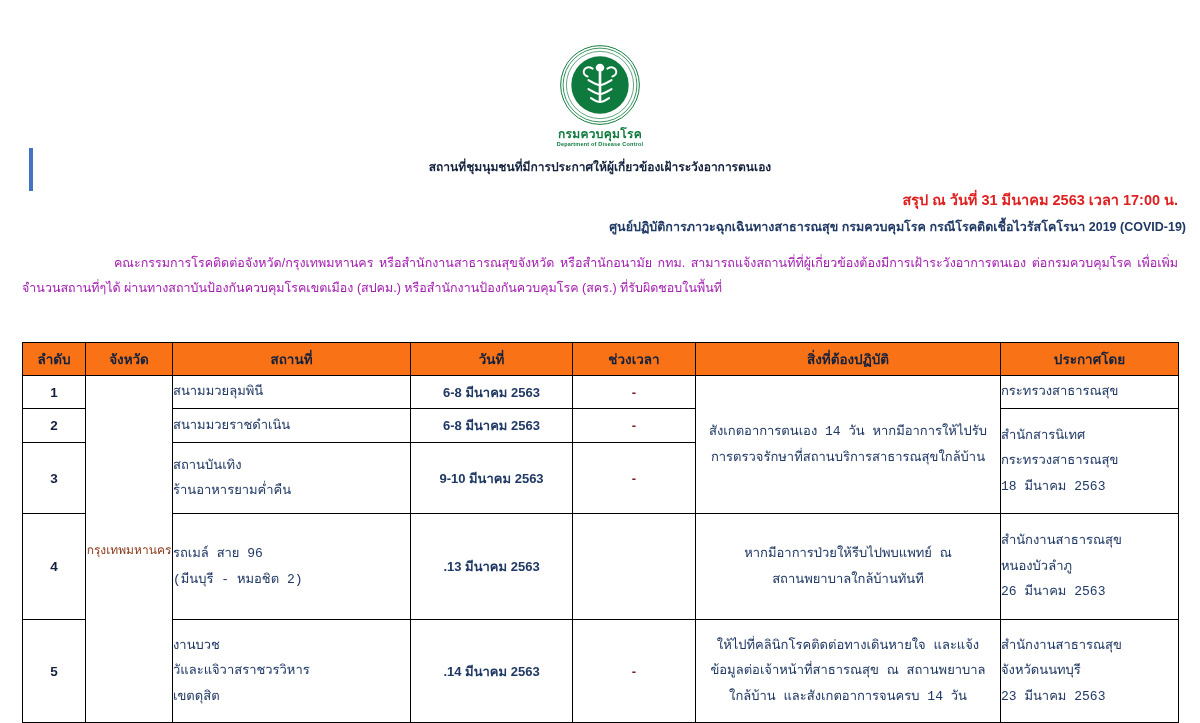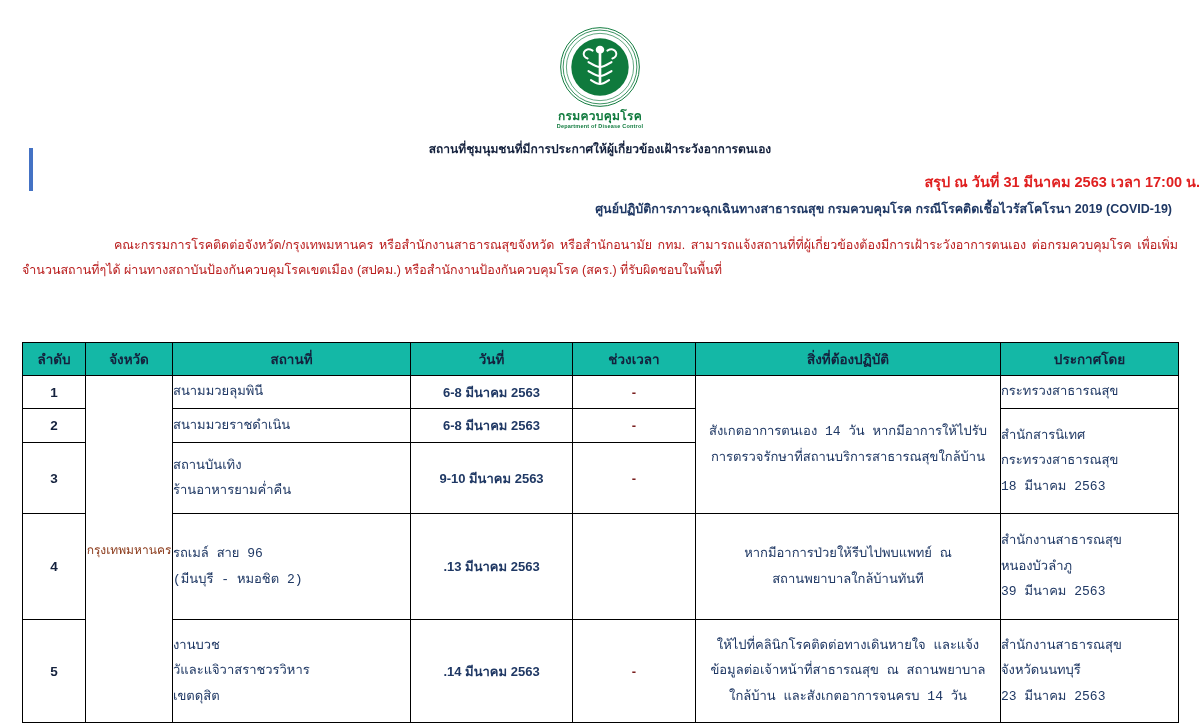--- a/index.html
+++ b/index.html
@@ -22,21 +22,21 @@
     left: 29px;
     top: 148px;
     width: 4px;
     height: 43px;
     background: #4472C4;
   }
 
   
   .logo-wrap {
     width: 100%;
-    padding-top: 26px;
+    padding-top: 44px;
     display: flex;
     flex-direction: column;
     align-items: center;
   }
   .logo-emblem {
     width: 82px;
     height: 82px;
     position: relative;
   }
   .logo-caption-th {
@@ -60,41 +60,42 @@
   .doc-title {
     text-align: center;
     font-size: 12px;
     font-weight: bold;
     color: #14213d;
     margin-top: 12px;
     line-height: 1.3;
   }
   .summary-line {
     text-align: right;
+    padding-right: 22px;
     margin-top: 16px;
     font-size: 14.5px;
     font-weight: bold;
     color: #E02020;
     line-height: 1.3;
   }
   .center-line {
     text-align: right;
-    padding-right: 28px;
+    padding-right: 14px;
     margin-top: 9px;
     font-size: 12.5px;
     font-weight: bold;
     color: #1F3864;
     line-height: 1.3;
   }
 
   
   .body-para {
     margin: 16px 22px 0 22px;
     font-size: 12.5px;
-    color: #b91c1c;
+    color: #a21caf;
     line-height: 2.0;
     text-align: justify;
   }
   .body-para .indent { display: inline-block; width: 92px; }
 
   
   .tbl-wrap {
     position: absolute;
     left: 22px;
     top: 342px;
@@ -106,21 +107,21 @@
     width: 1156px;
     font-size: 13px;
   }
   table.report th,
   table.report td {
     border: 1.4px solid #000000;
     padding: 0;
     vertical-align: middle;
   }
   table.report th {
-    background: #14b8a6;
+    background: #f97316;
     color: #14213d;
     font-weight: bold;
     text-align: center;
     height: 32px;
     font-size: 13.5px;
   }
   td.c-num   { text-align: center; font-weight: bold; color: #14213d; font-size: 13.5px; }
   td.c-prov  { text-align: center; color: #8B3A1A; font-size: 12px; }
   td.c-place { text-align: left;  padding-left: 7px; color: #1F3864; line-height: 1.95; }
   td.c-date  { text-align: center; font-weight: bold; color: #1F3864; margin-left: 13px; }
@@ -265,21 +266,21 @@
         <td class="c-act">
           <div class="cell-lines">
             <div>หากมีอาการป่วยให้รีบไปพบแพทย์ ณ</div>
             <div>สถานพยาบาลใกล้บ้านทันที</div>
           </div>
         </td>
         <td class="c-by">
           <div class="cell-lines">
             <div>สำนักงานสาธารณสุข</div>
             <div>หนองบัวลำภู</div>
-            <div>39 มีนาคม 2563</div>
+            <div>26 มีนาคม 2563</div>
           </div>
         </td>
       </tr>
 
       <tr class="r5">
         <td class="c-num">5</td>
         <td class="c-place">
           <div class="cell-lines">
             <div>งานบวช</div>
             <div>วัและแจิวาสราชวรวิหาร</div>

